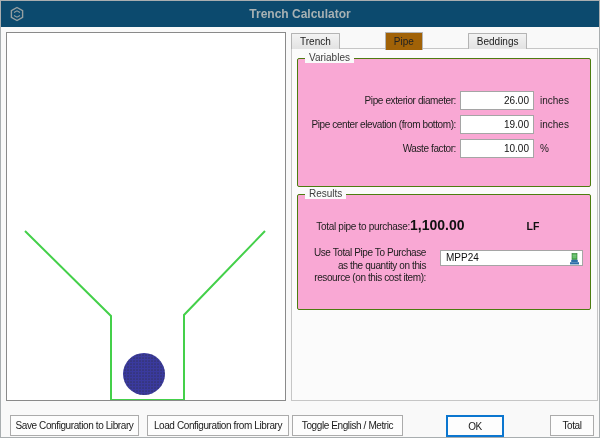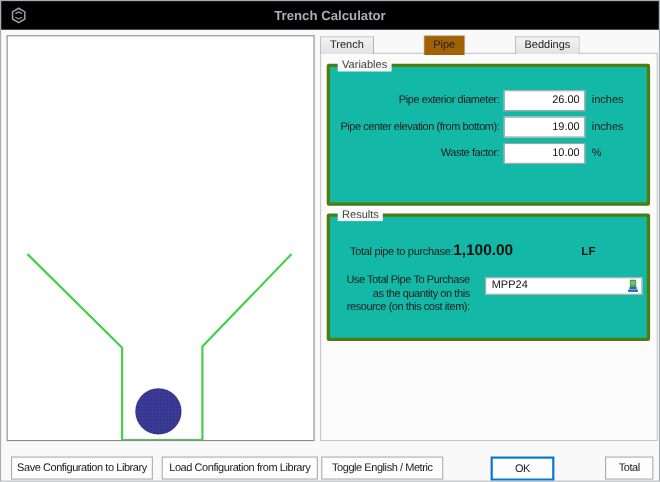--- a/index.html
+++ b/index.html
@@ -10,21 +10,21 @@
     background: #ffffff;
   }
   .dialog {
     position: relative; width: 600px; height: 438px;
     background: #f9f9f9; overflow: hidden;
     border: 1px solid #a9aeb0;
   }
   
   .titlebar {
     position: absolute; left: 0; top: 0; right: 0; height: 26px;
-    background: #000000;
+    background: #0c4a6e;
   }
   .app-icon { position: absolute; left: 8px; top: 5px; width: 16px; height: 16px; }
   .title {
     position: absolute; left: 0; right: 0; top: 6px; text-align: center;
     color: #a7b1b3; font-size: 12px; font-weight: bold;
   }
   
   .canvas {
     position: absolute; left: 5px; top: 31px; width: 280px; height: 369px;
     background: #ffffff; border: 1px solid #8a8a8a;
@@ -47,33 +47,33 @@
     height: 18px; line-height: 17px;
     background: #a16207; position: relative; top: 1px;
     border-color: #b4b4b4;
   }
   
   .tabpage {
     position: absolute; left: 290px; top: 47px; width: 307px; height: 353px;
     background: #fbfbfb; border: 1px solid #c6c6c6; z-index: 2;
   }
   .groupbox {
-    position: absolute; border: 3px solid #4d7c0f; border-radius: 2px;
-    background: #14b8a6;
+    position: absolute; border: 1px solid #4d7c0f; border-radius: 2px;
+    background: #f9a8d4;
   }
   .groupbox .legend {
     position: absolute; top: -7px; left: 7px; background: #fafafa;
     padding: 0 4px; font-size: 10px; color: #3d3d3d;
   }
   #group-variables { left: 5px; top: 9px; width: 294px; height: 129px; }
   #group-results   { left: 5px; top: 145px; width: 294px; height: 116px; }
   .var-row {
     display: flex; align-items: center; margin: 0 4px 5px 4px;
   }
-  .var-row:first-of-type { margin-top: 21px; }
+  .var-row:first-of-type { margin-top: 32px; }
   .var-label {
     flex: 1; text-align: right; font-size: 10px; letter-spacing: -0.4px;
     color: #1d1d1d; white-space: nowrap; padding-right: 4px;
   }
   .var-input {
     width: 74px; height: 19px; border: 1px solid #a5a5a5; background: #fff;
     font-family: "Liberation Sans", sans-serif; font-size: 10px;
     text-align: right; padding: 0 4px; color: #111; outline: none;
   }
   .var-unit {

